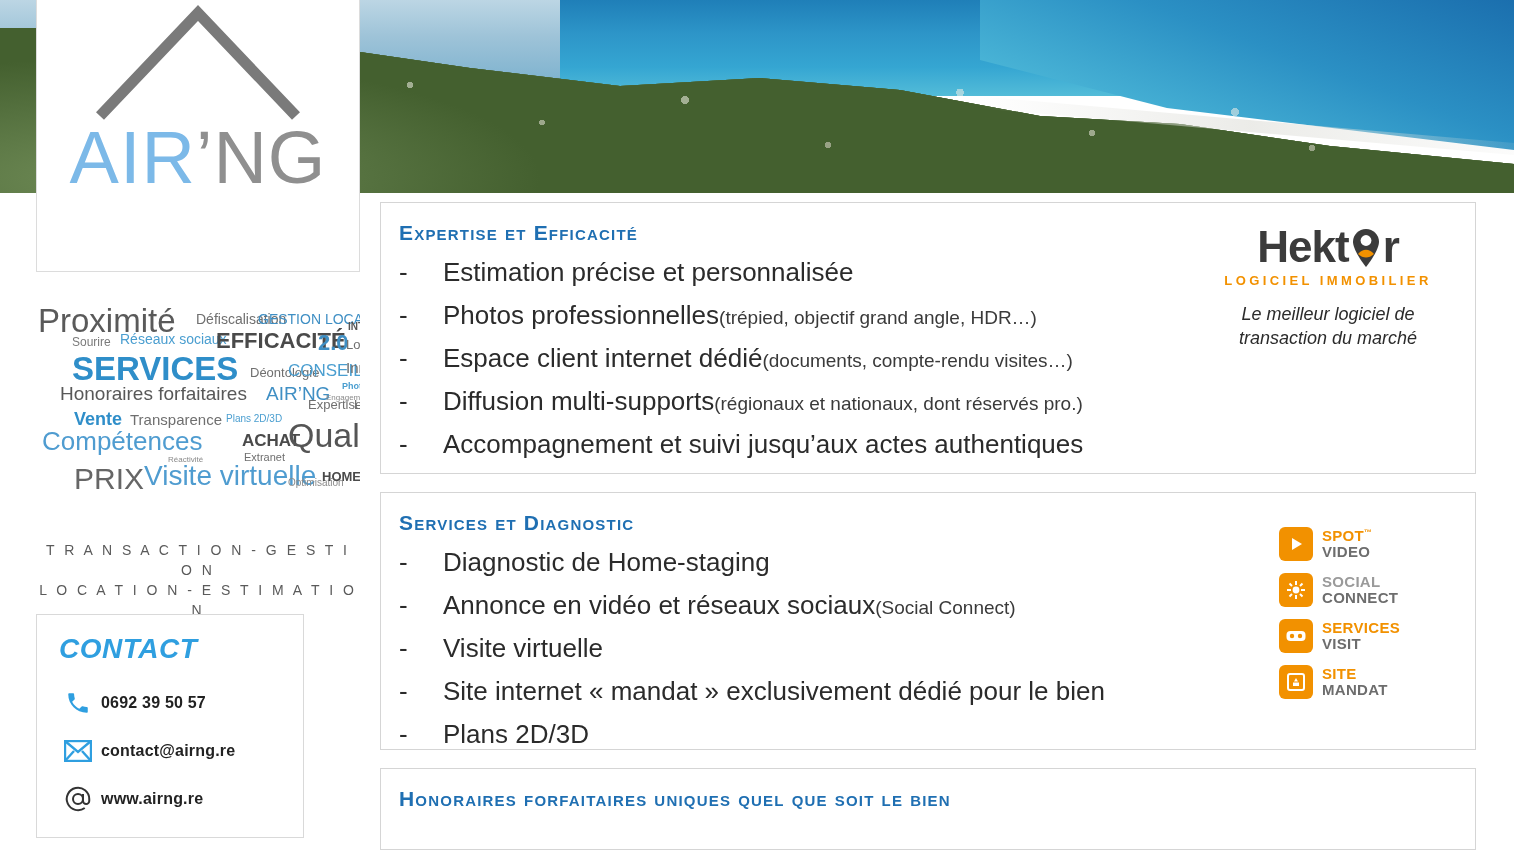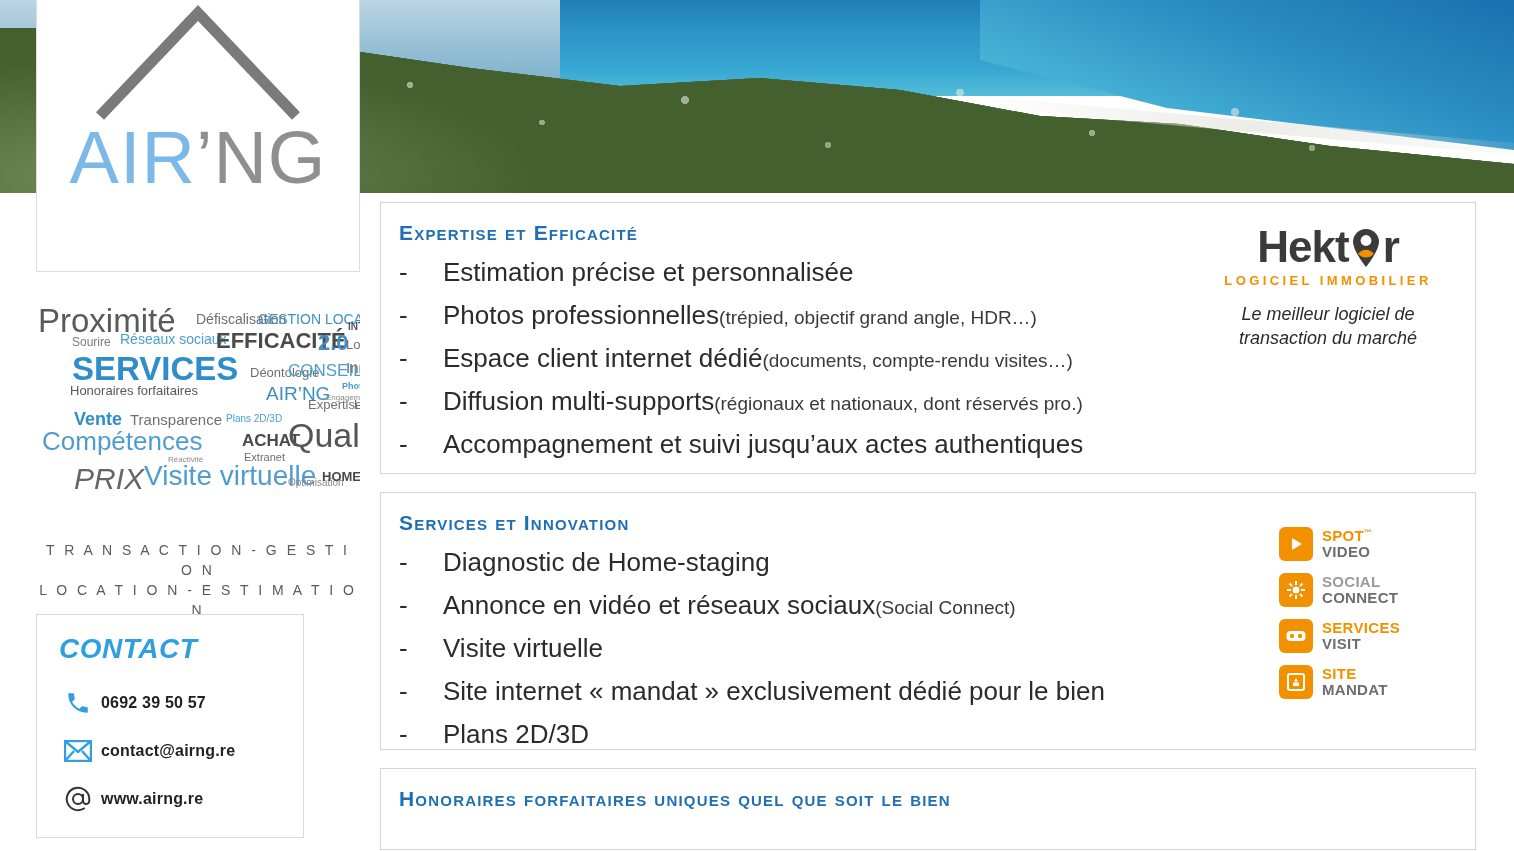--- a/index.html
+++ b/index.html
@@ -247,35 +247,35 @@
       <span style="left: 312px; top: 26px; font-size: 10px; color: rgb(85, 85, 85); font-weight: bold;">INTERNET</span>
       <span style="left: 36px; top: 40px; font-size: 12px; color: rgb(122, 122, 122); font-weight: 400;">Sourire</span>
       <span style="left: 84px; top: 36px; font-size: 14px; color: rgb(74, 158, 208); font-weight: 400;">Réseaux sociaux</span>
       <span style="left: 180px; top: 34px; font-size: 22px; color: rgb(74, 74, 74); font-weight: bold;">EFFICACITÉ</span>
       <span style="left: 282px; top: 36px; font-size: 22px; color: rgb(63, 143, 196); font-weight: bold;">2.0</span>
       <span style="left: 310px; top: 42px; font-size: 13px; color: rgb(111, 111, 111); font-weight: 400;">Loi Hoguet</span>
       <span style="left: 36px; top: 56px; font-size: 33px; color: rgb(47, 142, 201); font-weight: bold;">SERVICES</span>
       <span style="left: 214px; top: 70px; font-size: 13px; color: rgb(111, 111, 111); font-weight: 400;">Déontologie</span>
       <span style="left: 252px; top: 66px; font-size: 17px; color: rgb(74, 158, 208); font-weight: 400;">CONSEILS</span>
       <span style="left: 310px; top: 64px; font-size: 15px; color: rgb(107, 107, 107); font-weight: 400;">Innovation</span>
-      <span style="left: 34px; top: 88px; font-size: 13px; color: rgb(88, 88, 88); font-weight: 400;">Honoraires forfaitaires</span>
+      <span style="left: 24px; top: 88px; font-size: 19px; color: rgb(88, 88, 88); font-weight: 400;">Honoraires forfaitaires</span>
       <span style="left: 230px; top: 88px; font-size: 19px; color: rgb(63, 143, 196); font-weight: 400;">AIR’NG</span>
       <span style="left: 306px; top: 86px; font-size: 9px; color: rgb(74, 158, 208); font-weight: bold;">Photographies</span>
       <span style="left: 290px; top: 98px; font-size: 8px; color: rgb(138, 138, 138); font-weight: 400;">Engagement</span>
       <span style="left: 272px; top: 102px; font-size: 13px; color: rgb(111, 111, 111); font-weight: 400;">Expertise</span>
       <span style="left: 318px; top: 102px; font-size: 13px; color: rgb(111, 111, 111); font-weight: 400;">Location</span>
       <span style="left: 38px; top: 114px; font-size: 18px; color: rgb(47, 142, 201); font-weight: bold;">Vente</span>
       <span style="left: 94px; top: 116px; font-size: 15px; color: rgb(111, 111, 111); font-weight: 400;">Transparence</span>
       <span style="left: 190px; top: 118px; font-size: 10px; color: rgb(74, 158, 208); font-weight: 400;">Plans 2D/3D</span>
       <span style="left: 6px; top: 132px; font-size: 26px; color: rgb(79, 156, 208); font-weight: 400;">Compétences</span>
       <span style="left: 206px; top: 136px; font-size: 17px; color: rgb(74, 74, 74); font-weight: bold;">ACHAT</span>
       <span style="left: 252px; top: 122px; font-size: 34px; color: rgb(85, 85, 85); font-weight: 400;">Qualité</span>
       <span style="left: 208px; top: 156px; font-size: 11px; color: rgb(111, 111, 111); font-weight: 400;">Extranet</span>
       <span style="left: 132px; top: 160px; font-size: 8px; color: rgb(138, 138, 138); font-weight: 400;">Réactivité</span>
-      <span style="left: 38px; top: 168px; font-size: 30px; color: rgb(102, 102, 102); font-weight: 400; font-style: italic;">PRIX</span>
+      <span style="left: 38px; top: 168px; font-size: 30px; color: rgb(102, 102, 102); font-weight: 400;">PRIX</span>
       <span style="left: 108px; top: 166px; font-size: 28px; color: rgb(79, 156, 208); font-weight: 400;">Visite virtuelle</span>
       <span style="left: 252px; top: 182px; font-size: 10px; color: rgb(138, 138, 138); font-weight: 400;">Optimisation</span>
       <span style="left: 286px; top: 174px; font-size: 13px; color: rgb(74, 74, 74); font-weight: bold;">HOME-STAGING</span>
     </div>
 
   <div class="translines">
     <div>T R A N S A C T I O N   -   G E S T I O N</div>
     <div>L O C A T I O N   -   E S T I M A T I O N</div>
   </div>
 
@@ -354,21 +354,21 @@
       </div>
       <div class="hektor-sub">LOGICIEL IMMOBILIER</div>
       <div class="hektor-tag">
         <div>Le meilleur logiciel de</div>
         <div>transaction du marché</div>
       </div>
     </div>
   </div>
 
   <div class="panel" id="panel-services">
-    <div class="panel-title">Services et Innovation</div>
+    <div class="panel-title">Services et Diagnostic</div>
     <ul class="bullets" id="bullets-services">
         <li>
           <span class="dash">-</span>
           <span class="txt">Diagnostic de Home-staging</span>
         </li>
         <li>
           <span class="dash">-</span>
           <span class="txt">Annonce en vidéo et réseaux sociaux</span>
           <span class="sub"> (Social Connect)</span>
         </li>

